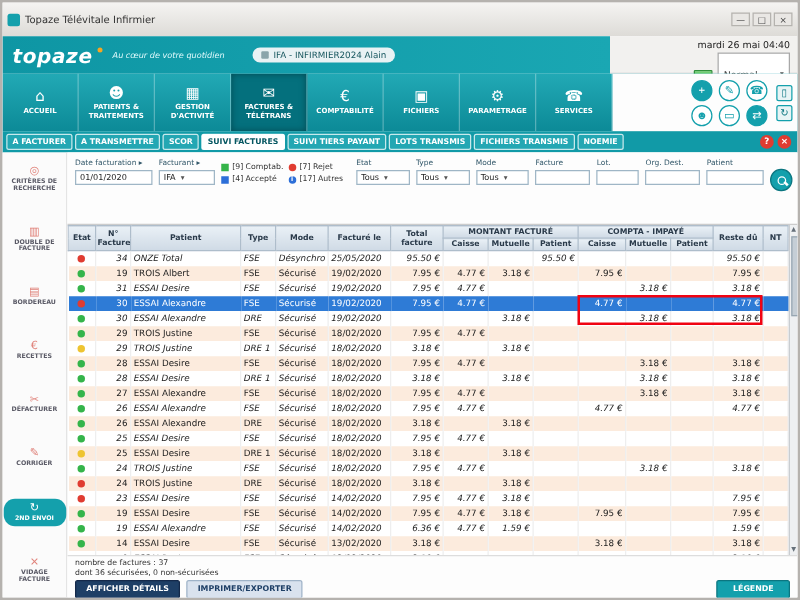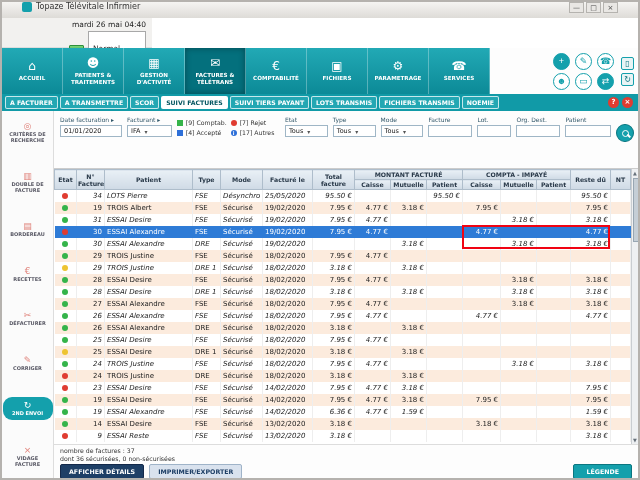--- a/index.html
+++ b/index.html
@@ -1,21 +1,21 @@
 <!DOCTYPE html>
 <html><head>
 <meta charset="utf-8">
 <style>
   * { box-sizing: border-box; margin: 0; padding: 0; }
   html,body { width: 640px; height: 480px; }
   body { font-family: "DejaVu Sans", sans-serif; background:#c9c6c2; }
   .app { position:relative; width:640px; height:480px; background:#fff; border:2px solid #b5b2ae; overflow:hidden; display:flex; flex-direction:column; }
 
   
-  .titlebar { height:16px; background:linear-gradient(#f5f4f2,#dddbd7); display:flex; align-items:flex-start; padding:0 20px; flex:0 0 auto; }
+  .titlebar { height:27px; background:linear-gradient(#f5f4f2,#dddbd7); display:flex; align-items:center; padding:0 4px; flex:0 0 auto; }
   .app-icon { width:10px; height:10px; background:#14a0ac; border-radius:2px; margin-right:4px; }
   .title-text { font-size:8px; color:#333; }
   .win-controls { margin-left:auto; display:flex; gap:2px; }
   .win-btn { width:15px; height:11px; font-size:7px; line-height:10px; text-align:center; background:#e9e7e4; border:1px solid #b5b3af; color:#444; }
 
   
   .header { height:30px; display:flex; flex:0 0 auto; }
   .header-left { flex:1; background:linear-gradient(90deg,#0e96a4,#1aa7b3); display:flex; align-items:center; padding:0 8px; gap:8px; }
   .logo { color:#fff; font-size:16px; font-weight:bold; font-style:italic; letter-spacing:.5px; }
   .logo-dot { width:4px; height:4px; background:#f5a623; border-radius:50%; margin:-8px 0 0 -4px; }
@@ -114,20 +114,29 @@
     <span class="app-icon"></span>
     <span class="title-text">Topaze Télévitale Infirmier</span>
     <div class="win-controls">
       <span class="win-btn">—</span>
       <span class="win-btn">□</span>
       <span class="win-btn">×</span>
     </div>
   </div>
 
   <div class="header">
+    <div class="header-left">
+      <span class="logo">topaze</span>
+      <span class="logo-dot"></span>
+      <span class="tagline">Au cœur de votre quotidien</span>
+      <div class="session-chip">
+        <span class="chip-ic"></span>
+        <span>IFA - INFIRMIER2024 Alain</span>
+      </div>
+    </div>
     <div class="header-right">
       <span class="datetime">mardi 26 mai 04:40</span>
       <div class="status-row">
         <span class="battery-icon"></span>
         <div class="status-select">
           <span>Normal</span>
           <span class="caret">▾</span>
         </div>
       </div>
     </div>
@@ -351,21 +360,21 @@
               <th>Patient</th>
               <th>Caisse</th>
               <th>Mutuelle</th>
               <th>Patient</th>
             </tr>
           </thead>
           <tbody>
               <tr class="even">
     <td class="center"><span class="dot dot-red"></span></td>
     <td class="num">34</td>
-    <td>LOTS Pierre</td>
+    <td>ONZE Total</td>
     <td>FSE</td>
     <td>Désynchro</td>
     <td>25/05/2020</td>
     <td class="num">95.50 €</td>
     <td class="num"></td>
     <td class="num"></td>
     <td class="num">95.50 €</td>
     <td class="num"></td>
     <td class="num"></td>
     <td class="num"></td>

